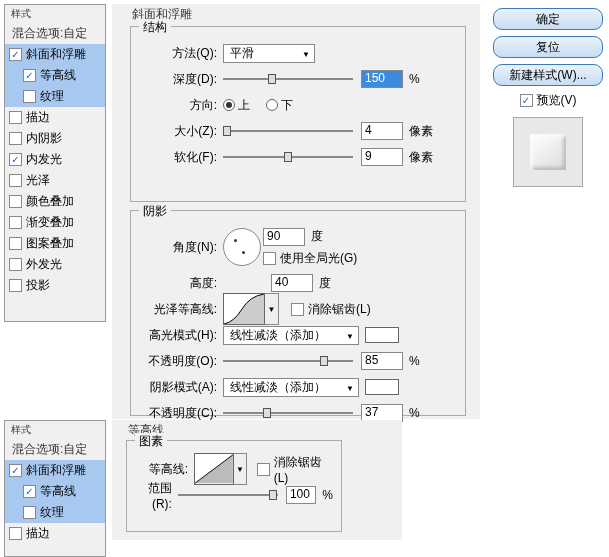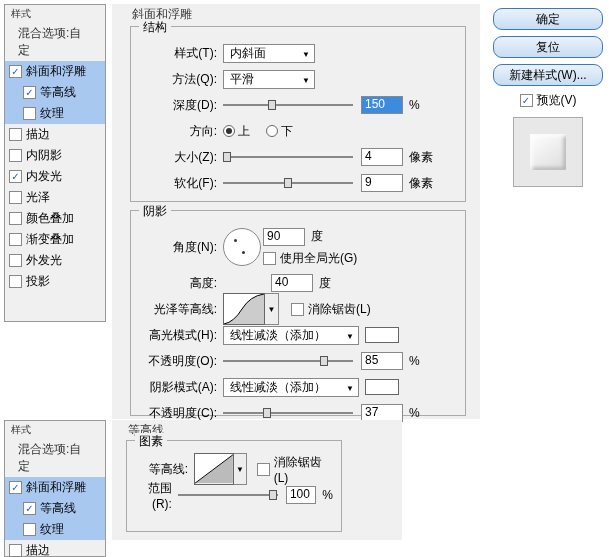--- a/index.html
+++ b/index.html
@@ -1,21 +1,21 @@
 <!DOCTYPE html>
 <html><head>
 <meta charset="utf-8">
 <style>
 *{box-sizing:border-box;margin:0;padding:0;font-family:"Microsoft YaHei",SimSun,sans-serif;font-size:12px}
 body{background:#fff;width:609px;height:557px;position:relative;overflow:hidden}
 .panel{position:absolute;background:#f0f0f0;border:1px solid #999}
 .styles-panel{left:4px;top:4px;width:102px;height:318px}
 .styles-panel2{left:4px;top:420px;width:102px;height:137px}
 .styles-header{padding:2px 6px;font-size:10px;color:#333}
-.blend-opts{padding:2px 13px;color:#333}
+.blend-opts{padding:2px 7px;color:#333}
 .style-list{padding:0}
 .style-item{display:flex;align-items:center;padding:2px 4px;cursor:pointer}
 .style-item.selected{background:#a8c8f0}
 .style-item.indent{padding-left:18px}
 .checkbox{width:13px;height:13px;border:1px solid #888;background:#fff;margin-right:4px;display:inline-flex;align-items:center;justify-content:center;flex-shrink:0}
 .checkbox.checked::after{content:"✓";color:#2060c0;font-size:10px;line-height:1}
 .main-area{position:absolute;left:112px;top:4px;width:368px;height:415px;background:#f0f0f0}
 .main-area2{position:absolute;left:112px;top:420px;width:290px;height:120px;background:#f0f0f0}
 .section-label{position:absolute;font-size:12px;color:#333}
 .fieldset{position:absolute;border:1px solid #aaa;background:#f0f0f0}
@@ -85,42 +85,39 @@
       <div class="style-item">
         <span class="checkbox"></span>
         <span>颜色叠加</span>
       </div>
       <div class="style-item">
         <span class="checkbox"></span>
         <span>渐变叠加</span>
       </div>
       <div class="style-item">
         <span class="checkbox"></span>
+        <span>图案叠加</span>
+      </div>
+      <div class="style-item">
+        <span class="checkbox"></span>
         <span>外发光</span>
       </div>
       <div class="style-item">
         <span class="checkbox"></span>
         <span>投影</span>
       </div>
     </div>
 </div>
 
 <div class="main-area">
   <div class="section-label" style="left:20px;top:2px">斜面和浮雕</div>
 
   <div class="fieldset" style="left:18px;top:22px;width:336px;height:176px">
     <div class="fieldset-title">结构</div>
     <div style="padding:10px 10px 4px 10px">
-      <div class="row">
-        <div class="row-label">样式(T):</div>
-        <div class="dropdown" style="width:92px">
-            <span>内斜面</span>
-            <span class="dropdown-arrow"></span>
-          </div>
-      </div>
       <div class="row">
         <div class="row-label">方法(Q):</div>
         <div class="dropdown" style="width:92px">
             <span>平滑</span>
             <span class="dropdown-arrow"></span>
           </div>
       </div>
       <div class="row">
         <div class="row-label">深度(D):</div>
         <div class="slider-track">

